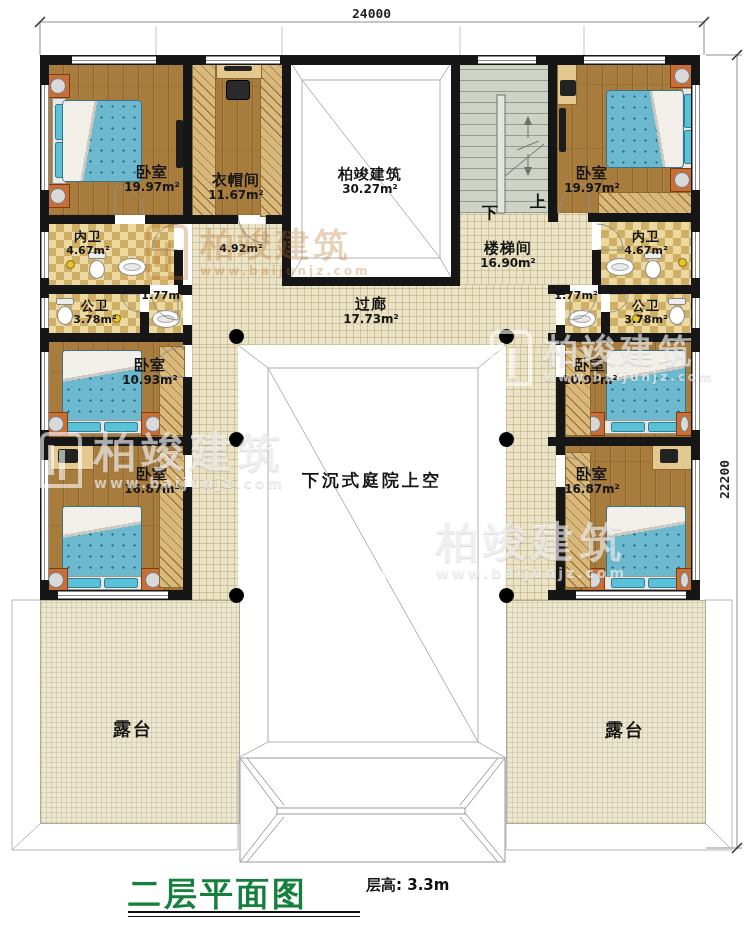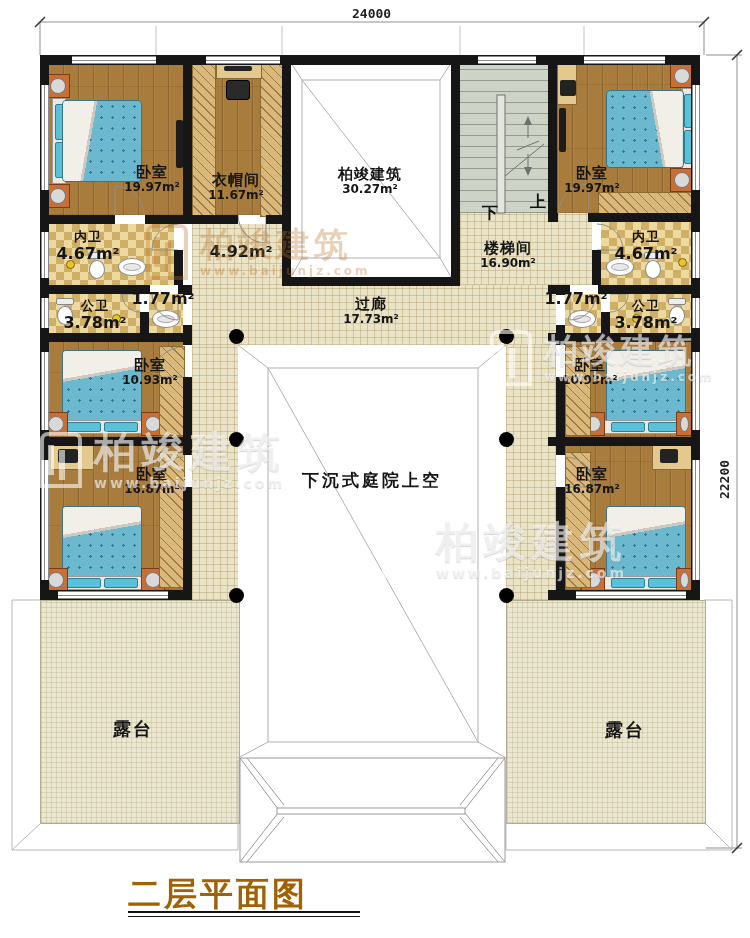--- a/index.html
+++ b/index.html
@@ -52,42 +52,42 @@
   .toilet .bowl{background:#ffffff;border:1px solid #888;border-radius:50%;}
   .sink{background:#fff;border:1px solid #888;border-radius:50%;}
   .sink::after{content:"";position:absolute;inset:4px;border-radius:50%;background:#e8e8e8;border:1px solid #aaa;}
   .drain{background:#e8c32a;border:1px solid #7a6a10;border-radius:50%;}
   
   .lbl{position:absolute;transform:translateX(-50%);text-align:center;color:#151515;font-weight:bold;
        white-space:nowrap;z-index:30;line-height:1.15;}
   .lname{font-size:15px;letter-spacing:1px;}
   .larea{font-size:12px;letter-spacing:0;}
   .sm .lname{font-size:13px;}
-  .sm .larea{font-size:16px;}
+  .sm .larea{font-size:11px;}
   .big1{font-size:17px;letter-spacing:3px;}
   .big2{font-size:18px;letter-spacing:2px;}
   .stairlab{position:absolute;z-index:30;font-size:16px;font-weight:bold;color:#111;}
   
   .dimtxt{position:absolute;z-index:30;color:#222;font-family:"DejaVu Sans Mono","Liberation Mono",monospace;
           font-size:13px;font-weight:bold;}
   .dimtxt.vert{transform:rotate(-90deg);transform-origin:center;}
   
   .wm{position:absolute;display:flex;align-items:center;gap:12px;pointer-events:none;z-index:40;font-weight:bold;}
   .wmtext{display:flex;flex-direction:column;line-height:1.05;}
   .wm .brand{font-size:42px;letter-spacing:6px;}
   .wm .url{font-size:14px;letter-spacing:3px;margin-top:2px;}
   .wm.small .brand{font-size:34px;letter-spacing:4px;}
   .wm.small .url{font-size:12px;}
   .wm-orange{color:rgba(186,115,40,0.33);}
   .wm-white{color:rgba(255,255,255,0.6);text-shadow:0 1px 1px rgba(110,110,110,0.28);}
   .wmlogo{width:34px;height:48px;border:4px solid;border-radius:8px 8px 0 0;position:relative;flex:none;}
   .wmlogo::before{content:"";position:absolute;left:4px;top:9px;width:6px;height:30px;background:currentColor;
                   box-shadow:11px 5px 0 currentColor;}
   
-  .t-main{position:absolute;left:128px;top:872px;font-size:33px;font-weight:bold;letter-spacing:3px;color:#a16207;z-index:30;}
+  .t-main{position:absolute;left:128px;top:872px;font-size:33px;font-weight:bold;letter-spacing:3px;color:#15803d;z-index:30;}
   .t-scale{position:absolute;left:296px;top:876px;font-size:29px;font-weight:600;color:#111;z-index:30;
            font-family:"DejaVu Sans Mono","Liberation Mono",monospace;}
   .t-ul1{position:absolute;left:128px;top:911px;width:232px;height:2px;background:#111;z-index:30;}
   .t-ul2{position:absolute;left:128px;top:916px;width:232px;height:1px;background:#111;z-index:30;}
   .t-info{position:absolute;left:366px;top:874px;font-size:15px;font-weight:600;color:#111;line-height:1.5;z-index:30;}
   svg.linework{position:absolute;left:0;top:0;z-index:9;}
 </style>
 </head>
 <body>
 
@@ -428,15 +428,16 @@
     <div class="wmtext">
         <span class="brand">柏竣建筑</span>
       <span class="url">www.baijunjz.com</span>
       </div>
   </div>
 
   <div class="t-main">二层平面图</div>
   <div class="t-ul1"></div>
   <div class="t-ul2"></div>
   <div class="t-info">
+    <div>层高: 3.3m</div>
   </div>
 
 </div>
 
 </body></html>

